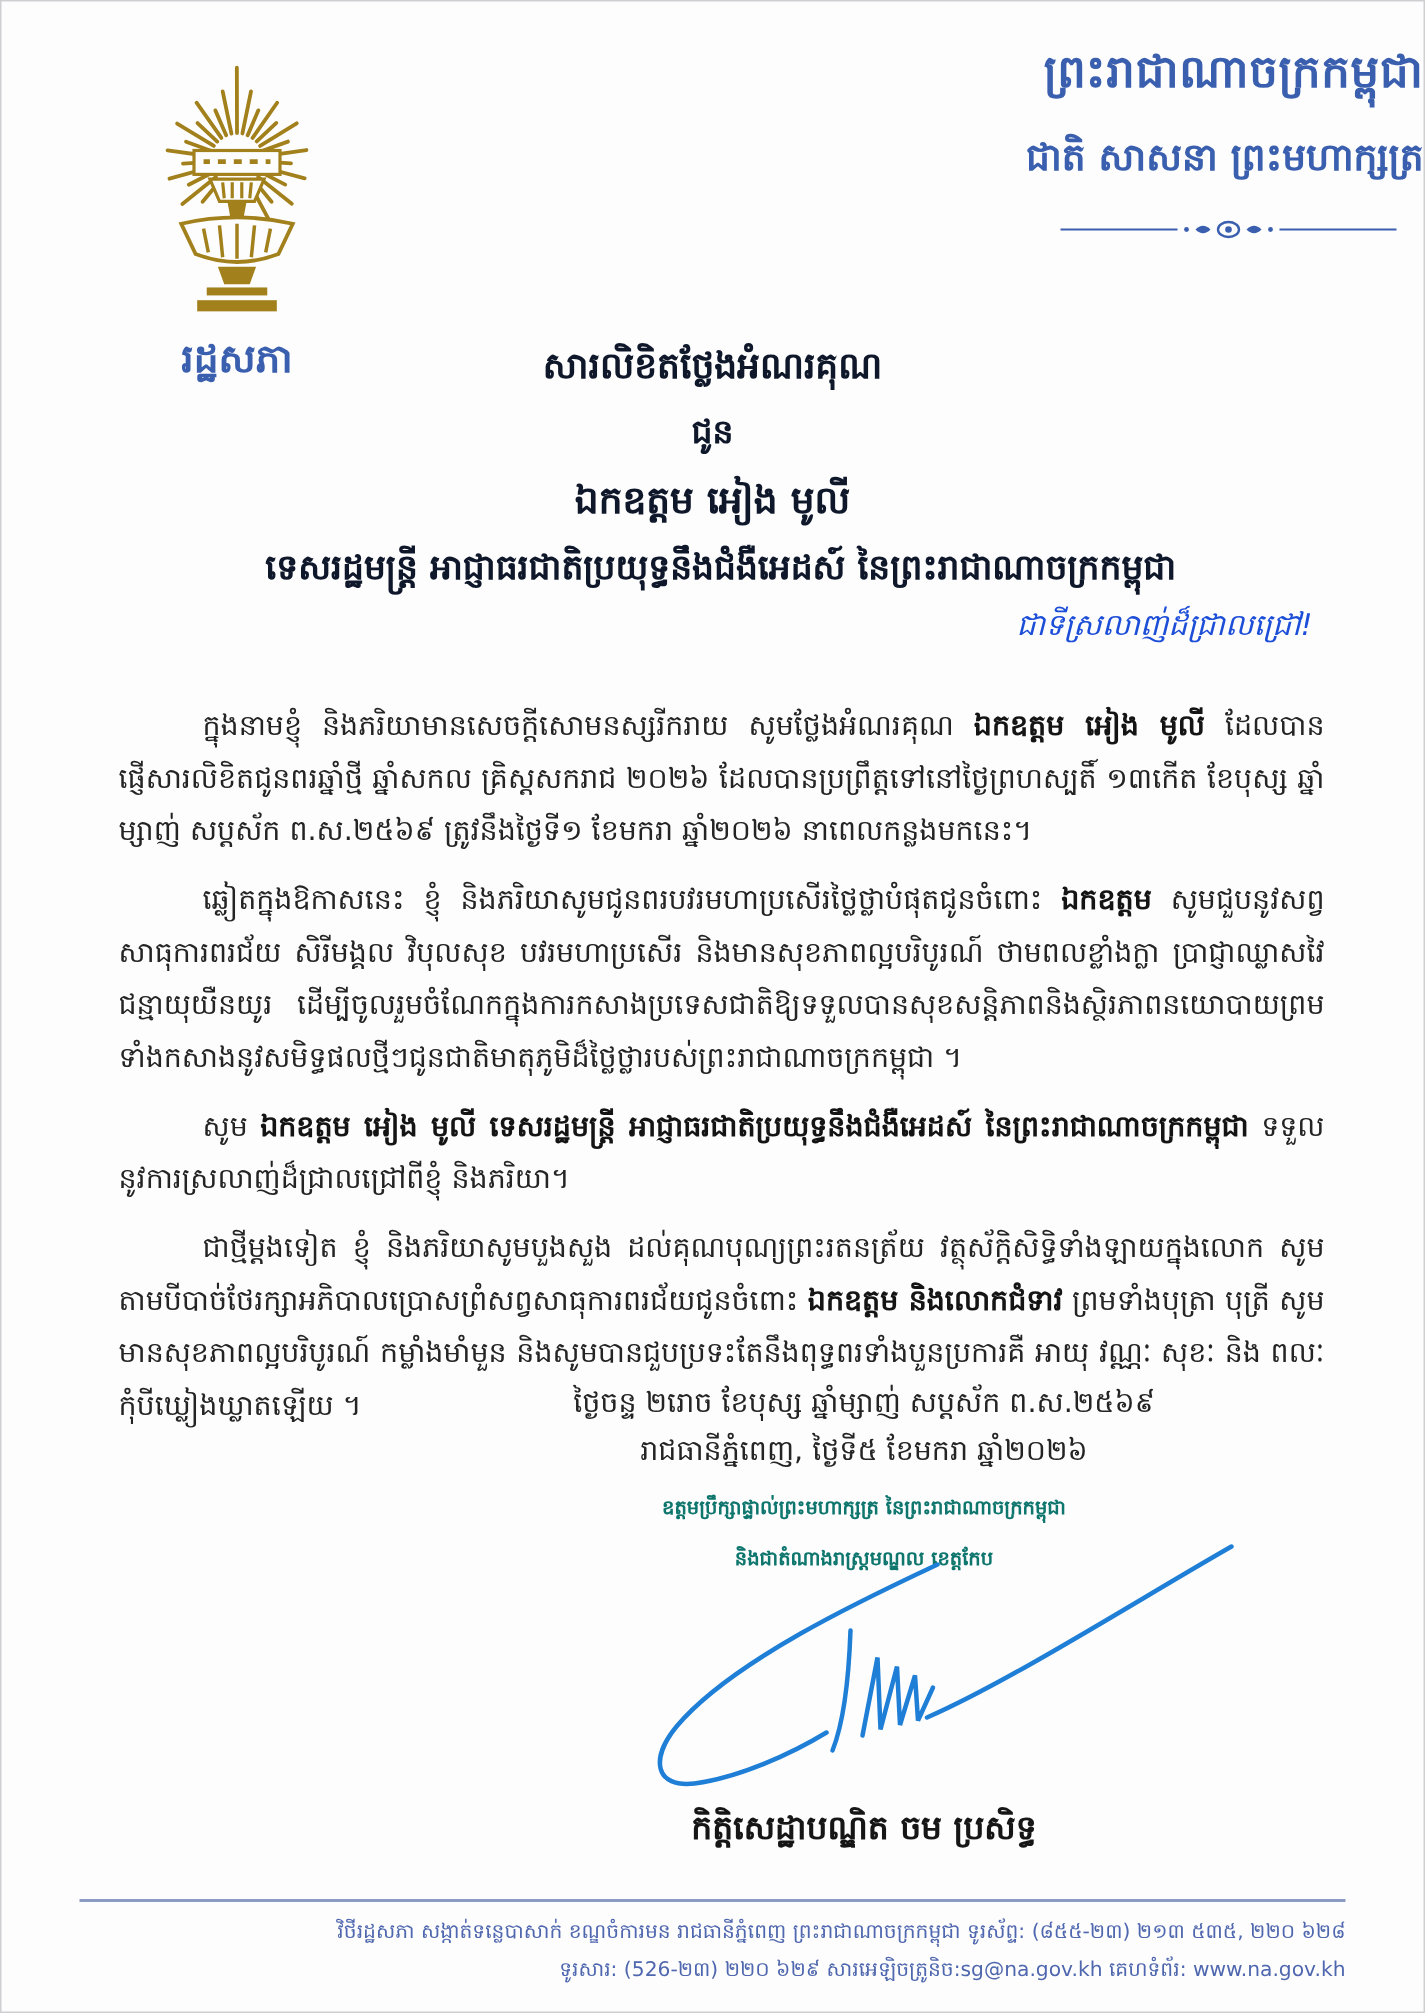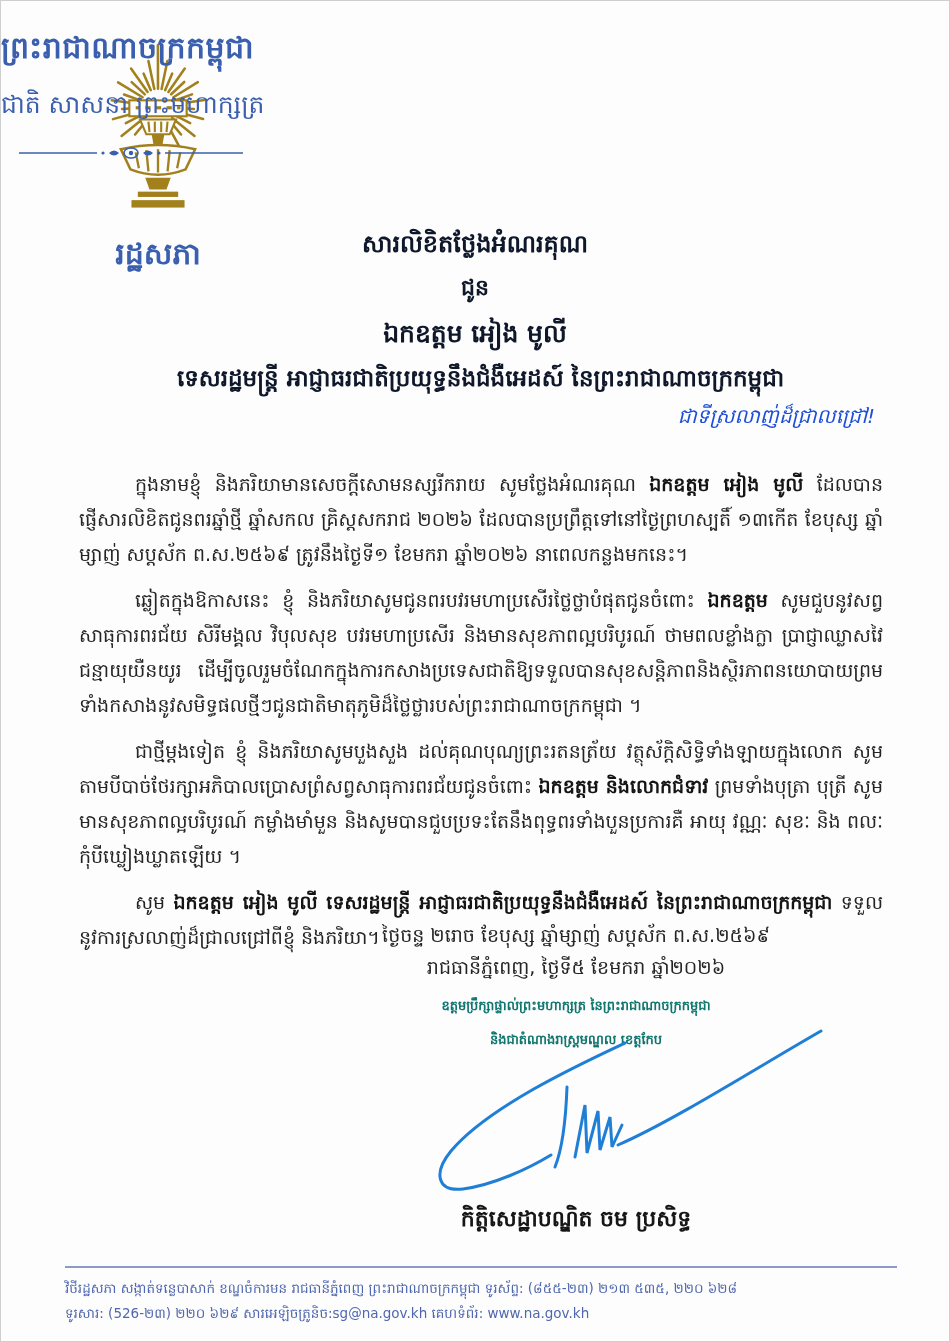--- a/index.html
+++ b/index.html
@@ -8,27 +8,27 @@
     width:950px;height:1342px;
     margin:0 auto;
     background:#fdfdfe;
     border:1px solid #cfcfd2;
     box-sizing:border-box;
     font-family:"DejaVu Sans", sans-serif;
     color:#222;
     overflow:hidden;
   }
   
-  .header-center{position:absolute;top:28px;left:0;width:100%;text-align:left;}
+  .header-center{position:absolute;top:28px;left:0;width:100%;text-align:right;}
   .kingdom-title{color:#3a5fae;font-size:30px;font-weight:bold;letter-spacing:.5px;}
-  .national-motto{color:#3a5fae;font-size:25px;font-weight:normal;margin-top:16px;}
+  .national-motto{color:#3a5fae;font-size:25px;font-weight:bold;margin-top:16px;}
   .divider-wrap{margin-top:20px;}
   
   .emblem-box{position:absolute;top:42px;left:82px;width:150px;text-align:center;}
-  .assembly-label{color:#3a5fae;font-size:30px;font-weight:bold;margin-top:16px;}
+  .assembly-label{color:#3a5fae;font-size:26px;font-weight:bold;margin-top:4px;}
   
   .title-block{position:absolute;top:228px;left:0;width:100%;text-align:center;color:#0f172a;font-weight:bold;}
   .title-l1{font-size:24px;}
   .title-l2{font-size:22px;margin-top:10px;}
   .title-l3{font-size:25px;margin-top:12px;}
   .title-l4{font-size:23px;margin-top:10px;padding-left:11px;}
   
   .salutation{position:absolute;top:402px;right:74px;font-size:20px;font-style:italic;color:#1d4ed8;}
   
   .body-text{position:absolute;top:466px;left:78px;right:66px;}
@@ -40,23 +40,23 @@
   
   .closing{position:absolute;top:918px;left:255px;width:640px;text-align:center;color:#242424;}
   .closing-date1,.closing-date2{font-size:19px;line-height:32px;}
   .closing-title1,.closing-title2{font-size:13px;font-weight:bold;line-height:34px;color:#0f766e;}
   .closing-title1{margin-top:6px;}
   .signer-name{font-size:22px;font-weight:bold;color:#161616;margin-top:148px;}
   
   .signature-wrap{position:absolute;top:1028px;left:392px;width:436px;height:182px;pointer-events:none;}
   
   .footer{
-    position:absolute;left:64px;right:52px;bottom:16px;
+    position:absolute;left:52px;right:52px;bottom:16px;
     border-top:2px solid #8c9bc4;
-    text-align:left;color:#4f67ae;font-size:13.5px;line-height:1.8;
+    text-align:right;color:#4f67ae;font-size:13.5px;line-height:1.8;
     padding-top:8px;
   }
 </style>
 </head>
 <body>
 
 <div class="page">
 
   <div class="emblem-box">
     <svg width="150" height="172" viewBox="0 0 130 162">
@@ -140,22 +140,22 @@
     <div class="title-l2">ជូន</div>
     <div class="title-l3">ឯកឧត្តម អៀង មូលី</div>
     <div class="title-l4">ទេសរដ្ឋមន្ត្រី អាជ្ញាធរជាតិប្រយុទ្ធនឹងជំងឺអេដស៍ នៃព្រះរាជាណាចក្រកម្ពុជា</div>
   </div>
 
   <div class="salutation">ជាទីស្រលាញ់ដ៏ជ្រាលជ្រៅ!</div>
 
   <div class="body-text">
     <p><span>ក្នុងនាមខ្ញុំ និងភរិយាមានសេចក្តីសោមនស្សរីករាយ សូមថ្លែងអំណរគុណ </span><b>ឯកឧត្តម អៀង មូលី</b><span> ដែលបានផ្ញើសារលិខិតជូនពរឆ្នាំថ្មី ឆ្នាំសកល គ្រិស្តសករាជ ២០២៦ ដែលបានប្រព្រឹត្តទៅនៅថ្ងៃព្រហស្បតិ៍ ១៣កើត ខែបុស្ស ឆ្នាំម្សាញ់ សប្តស័ក ព.ស.២៥៦៩ ត្រូវនឹងថ្ងៃទី១ ខែមករា ឆ្នាំ២០២៦ នាពេលកន្លងមកនេះ។</span></p>
     <p><span>ឆ្លៀតក្នុងឱកាសនេះ ខ្ញុំ និងភរិយាសូមជូនពរបវរមហាប្រសើរថ្លៃថ្លាបំផុតជូនចំពោះ </span><b>ឯកឧត្តម</b><span> សូមជួបនូវសព្វសាធុការពរជ័យ សិរីមង្គល វិបុលសុខ បវរមហាប្រសើរ និងមានសុខភាពល្អបរិបូរណ៍ ថាមពលខ្លាំងក្លា ប្រាជ្ញាឈ្លាសវៃ ជន្មាយុយឺនយូរ ដើម្បីចូលរួមចំណែកក្នុងការកសាងប្រទេសជាតិឱ្យទទួលបានសុខសន្តិភាពនិងស្ថិរភាពនយោបាយព្រមទាំងកសាងនូវសមិទ្ធផលថ្មីៗជូនជាតិមាតុភូមិដ៏ថ្លៃថ្លារបស់ព្រះរាជាណាចក្រកម្ពុជា ។</span></p>
+    <p><span>សូម </span><b>ឯកឧត្តម អៀង មូលី ទេសរដ្ឋមន្ត្រី អាជ្ញាធរជាតិប្រយុទ្ធនឹងជំងឺអេដស៍ នៃព្រះរាជាណាចក្រកម្ពុជា</b><span> ទទួលនូវការស្រលាញ់ដ៏ជ្រាលជ្រៅពីខ្ញុំ និងភរិយា។</span></p>
     <p><span>ជាថ្មីម្តងទៀត ខ្ញុំ និងភរិយាសូមបួងសួង ដល់គុណបុណ្យព្រះរតនត្រ័យ វត្ថុស័ក្តិសិទ្ធិទាំងឡាយក្នុងលោក សូមតាមបីបាច់ថែរក្សាអភិបាលប្រោសព្រំសព្វសាធុការពរជ័យជូនចំពោះ </span><b>ឯកឧត្តម និងលោកជំទាវ</b><span> ព្រមទាំងបុត្រា បុត្រី សូមមានសុខភាពល្អបរិបូរណ៍ កម្លាំងមាំមួន និងសូមបានជួបប្រទះតែនឹងពុទ្ធពរទាំងបួនប្រការគឺ អាយុ វណ្ណៈ សុខៈ និង ពលៈ កុំបីឃ្លៀងឃ្លាតឡើយ ។</span></p>
-    <p><span>សូម </span><b>ឯកឧត្តម អៀង មូលី ទេសរដ្ឋមន្ត្រី អាជ្ញាធរជាតិប្រយុទ្ធនឹងជំងឺអេដស៍ នៃព្រះរាជាណាចក្រកម្ពុជា</b><span> ទទួលនូវការស្រលាញ់ដ៏ជ្រាលជ្រៅពីខ្ញុំ និងភរិយា។</span></p>
   </div>
 
   <div class="closing">
     <div class="closing-date1">ថ្ងៃចន្ទ ២រោច ខែបុស្ស ឆ្នាំម្សាញ់ សប្តស័ក ព.ស.២៥៦៩</div>
     <div class="closing-date2">រាជធានីភ្នំពេញ, ថ្ងៃទី៥ ខែមករា ឆ្នាំ២០២៦</div>
     <div class="closing-title1">ឧត្តមប្រឹក្សាផ្ទាល់ព្រះមហាក្សត្រ នៃព្រះរាជាណាចក្រកម្ពុជា</div>
     <div class="closing-title2">និងជាតំណាងរាស្ត្រមណ្ឌល ខេត្តកែប</div>
     <div class="signer-name">កិត្តិសេដ្ឋាបណ្ឌិត ចម ប្រសិទ្ធ</div>
   </div>
 

